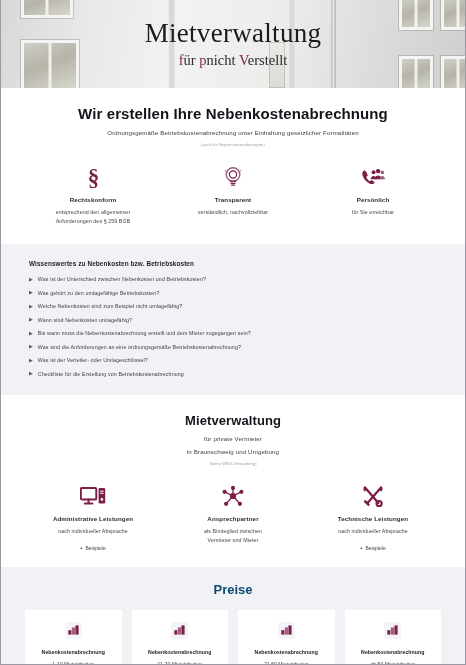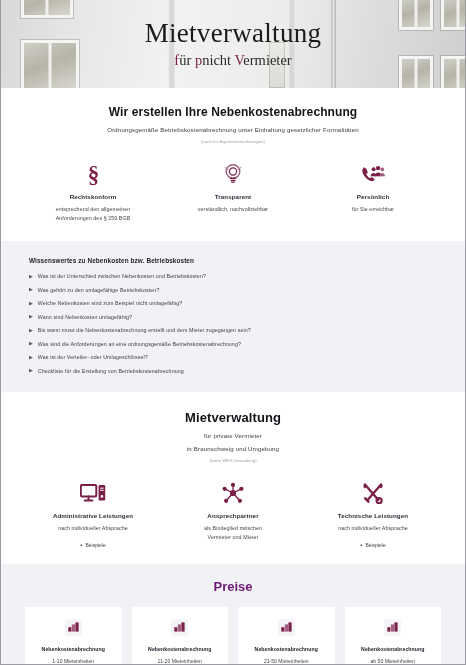--- a/index.html
+++ b/index.html
@@ -77,21 +77,21 @@
     font-family: "Liberation Serif", serif;
     font-size: 14.5px; line-height: 1; color: #2a2a2a;
   }
   .hero-sub .hl { color: #7a1f47; }
 
   
   .section { padding: 0 22px; background: #ffffff; }
   .section.alt { background: #f1f2f6; }
   .sec-h2 {
     text-align:center; font-weight: 700; color: #14141a;
-    font-size: 12px; letter-spacing: .1px;
+    font-size: 15px; letter-spacing: .1px;
   }
   .sec-sub {
     text-align:center; color: #3b3b46; font-size: 6.1px;
     margin-top: 7px; letter-spacing: .15px;
   }
   .sec-note {
     text-align:center; color: #9b9ba4; font-size: 4.1px;
     margin-top: 6px; letter-spacing: .1px;
   }
 
@@ -126,21 +126,21 @@
   }
   .faq-list { margin-top: 9px; display:flex; flex-direction:column; gap: 7.5px; }
   .faq-item { display:flex; align-items:center; gap: 5px; }
   .faq-item .arrow {
     color: #5a5a66; font-size: 5px; line-height: 1; flex: none;
   }
   .faq-item .txt { font-size: 5.3px; color: #3d3d48; letter-spacing: .1px; }
 
   
   .price-h2 {
-    text-align:center; font-weight:700; font-size: 13px; color: #701a75;
+    text-align:center; font-weight:700; font-size: 13px; color: #0c4a6e;
   }
   .price-grid {
     margin-top: 13px;
     display: grid; grid-template-columns: repeat(4, 1fr);
     gap: 10px;
   }
   .price-card {
     background: #ffffff;
     padding: 12px 6px 14px;
     display:flex; flex-direction:column; align-items:center;
@@ -172,21 +172,21 @@
       <div class="win w2"></div>
       <div class="win w3"></div>
       <div class="win w4"></div>
       <div class="win w5"></div>
       <div class="win w6"></div>
       <div class="hero-pipe"></div>
       <div class="hero-door"></div>
     </div>
     <div class="hero-text">
       <div class="hero-title">Mietverwaltung</div>
-      <div class="hero-sub"><span class="hl">f</span><span>ür </span><span class="hl">p</span><span>nicht </span><span class="hl">V</span><span>ermieter</span></div>
+      <div class="hero-sub"><span class="hl">f</span><span>ür </span><span class="hl">p</span><span>nicht </span><span class="hl">V</span><span>erstellt</span></div>
     </div>
   </div>
 
   <div class="section" style="padding-top:17px;padding-bottom:19px;">
     <div class="sec-h2">Wir erstellen Ihre Nebenkostenabrechnung</div>
     <div class="sec-sub">Ordnungsgemäße Betriebskostenabrechnung unter Einhaltung gesetzlicher Formalitäten</div>
     <div class="sec-note">(auch für Eigentümerwohnungen)</div>
 
     <div class="cols" style="margin-top:15px;">
 

